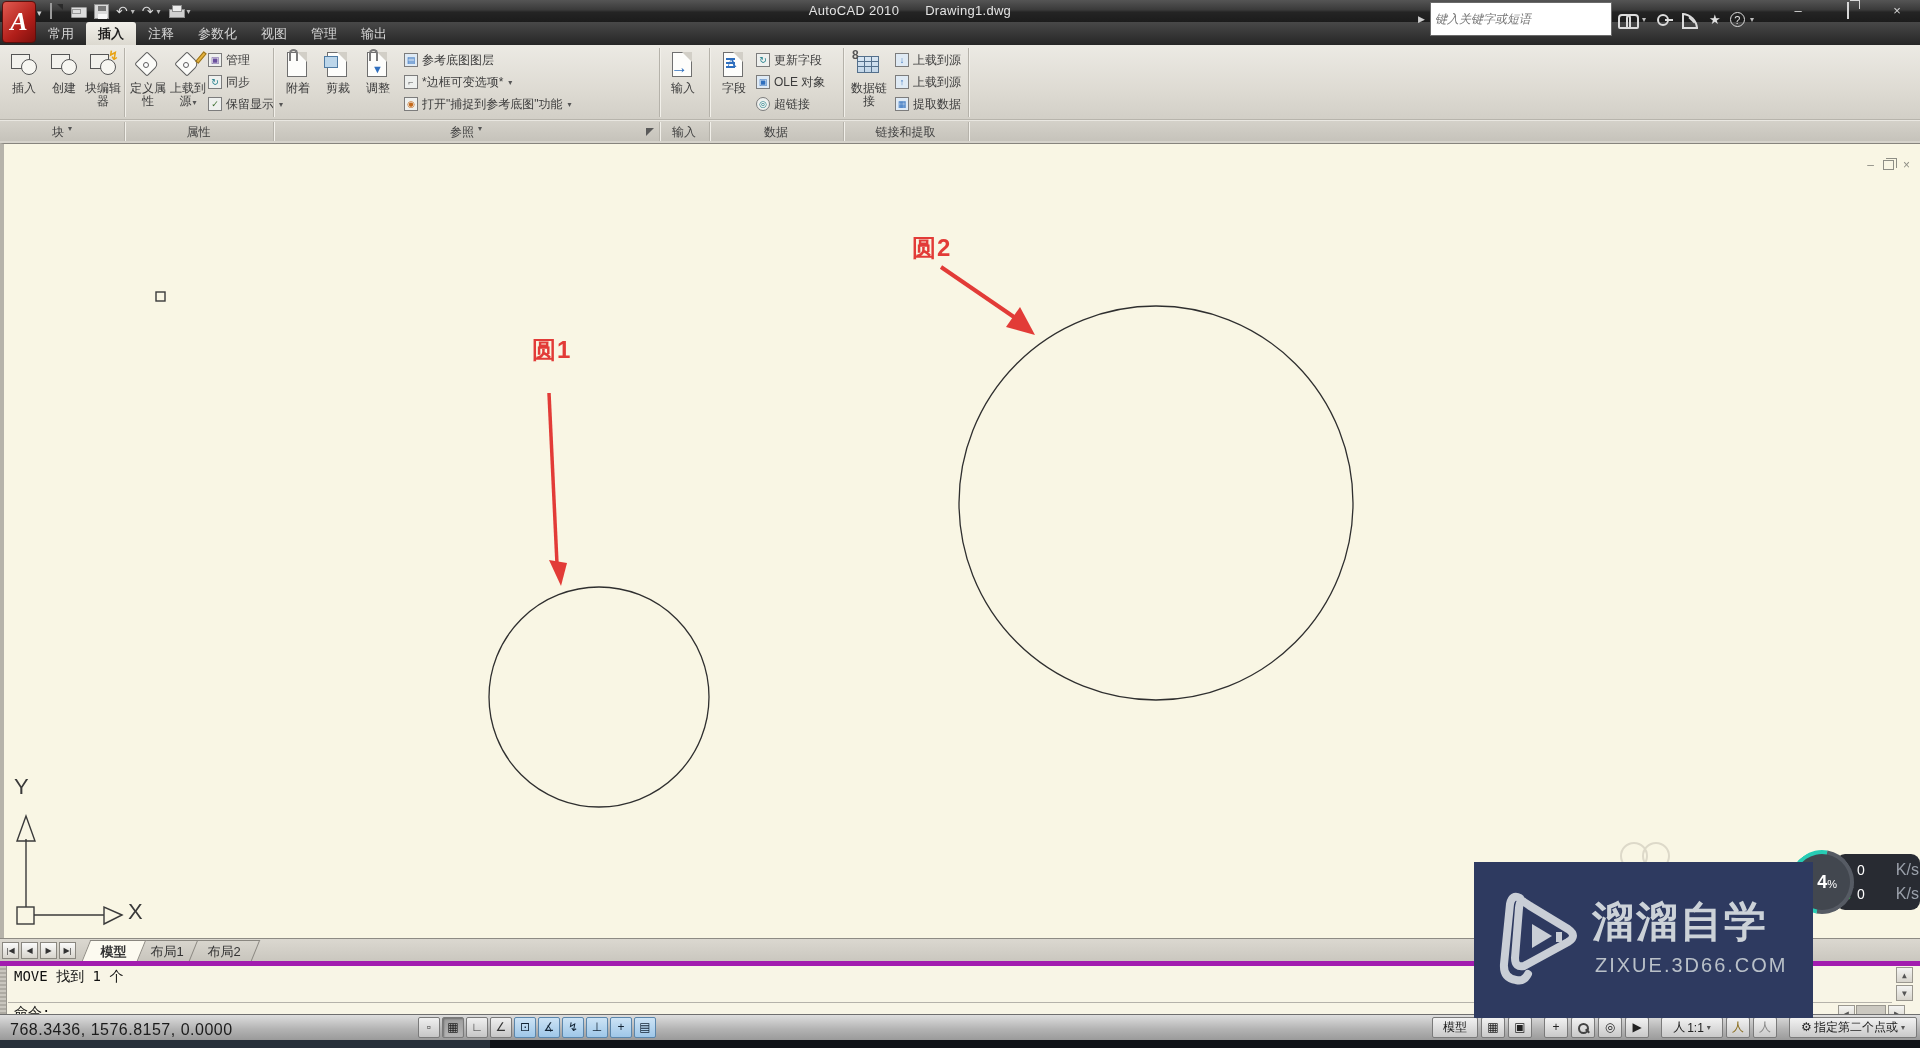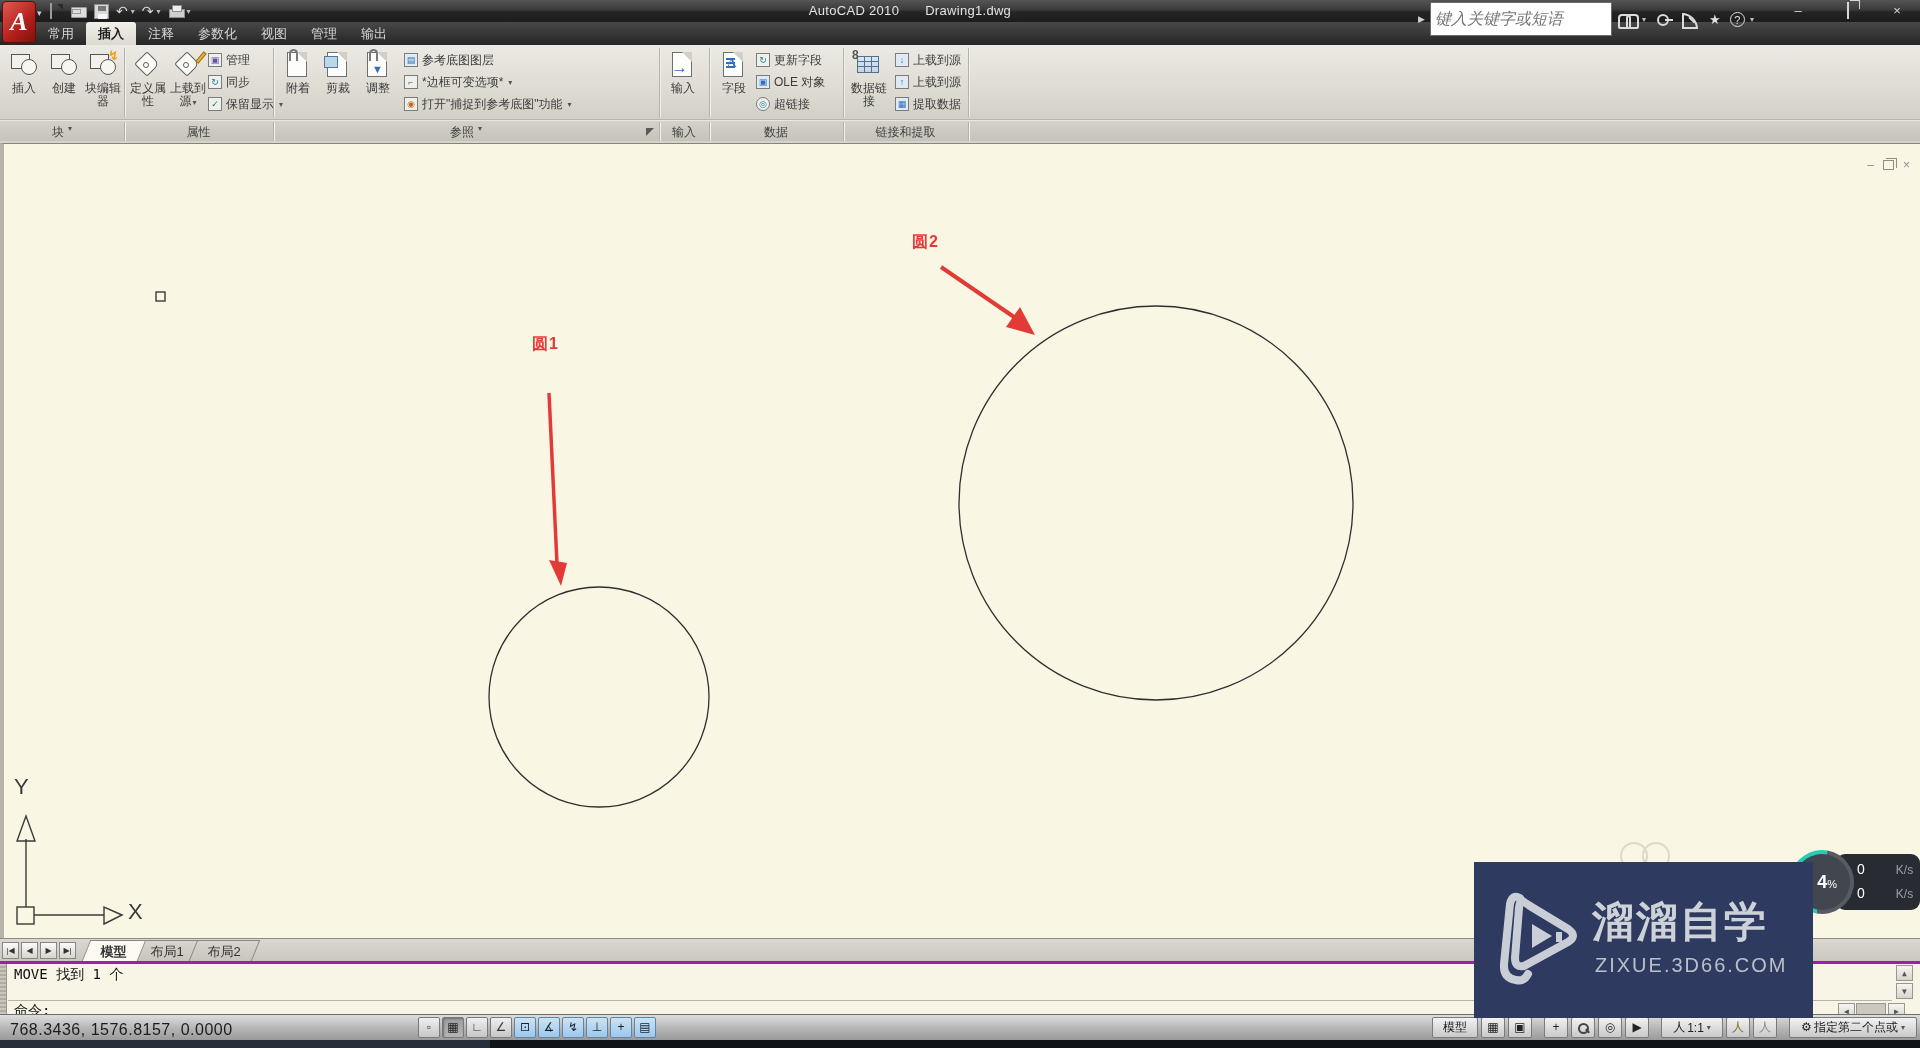--- a/index.html
+++ b/index.html
@@ -29,21 +29,21 @@
   .qcaret { color:#bbb; font-size:8px; margin-left:-4px; }
   .qprint { width:16px; height:15px; position:relative; }
   .qprint:before { content:""; position:absolute; left:1px; top:5px; width:14px; height:7px; background:#cfcfcf; border:1px solid #8d8d8d; }
   .qprint:after { content:""; position:absolute; left:4px; top:1px; width:8px; height:5px; background:#ededed; border:1px solid #8d8d8d; }
   #ttl { left:700px; top:3px; width:420px; text-align:center; font-size:13px; color:#e3e3e3; letter-spacing:.3px; }
   #ttl span { margin:0 13px; }
   
   #searchwrap { left:1418px; top:2px; display:flex; align-items:center; gap:5px; }
   #searchcollapse { color:#cfcfcf; font-size:9px; }
   #searchbox { width:182px; height:17px; background:#fff; border:1px solid #6b6b6b; font-style:italic;
-    color:#8a8a8a; font-size:16px; padding:16px 4px; font-family:inherit; }
+    color:#8a8a8a; font-size:12px; padding:16px 4px; font-family:inherit; }
   .ticon { width:20px; height:17px; position:relative; color:#e0e0e0; text-align:center; font-size:13px; line-height:17px; }
   .binoc:before,.binoc:after { content:""; position:absolute; top:3px; width:9px; height:11px; border:2px solid #dcdcdc; border-radius:4px 4px 2px 2px; }
   .binoc:before{ left:1px; } .binoc:after{ left:9px; }
   .keyic:before { content:""; position:absolute; left:2px; top:3px; width:8px; height:8px; border:2px solid #dcdcdc; border-radius:50%; }
   .keyic:after { content:""; position:absolute; left:10px; top:8px; width:8px; height:2px; background:#dcdcdc; box-shadow:5px 2px 0 -1px #dcdcdc; }
   .satic:before { content:""; position:absolute; left:2px; top:2px; width:12px; height:12px; border:2px solid #dcdcdc; border-radius:0 100% 0 0; }
   .satic:after { content:""; position:absolute; left:8px; top:8px; width:8px; height:2px; background:#dcdcdc; transform:rotate(45deg); }
   .helpc { border:1px solid #dcdcdc; border-radius:50%; width:15px; height:15px; line-height:14px; font-size:11px; margin-top:1px; }
   .tcaret { color:#bdbdbd; font-size:8px; width:8px; }
   #winbtns { left:1775px; top:0; display:flex; width:145px; height:20px; justify-content:space-between; padding:0 8px; align-items:center; }
@@ -92,35 +92,35 @@
   .scaret { font-size:8px; color:#555; margin-left:1px; }
   #panellabels { left:0; top:120px; width:1920px; height:21px; background:linear-gradient(#d4d1c9,#c6c3bb); border-top:1px solid #e9e7e1; }
   .plabel { position:absolute; top:3px; font-size:12px; color:#3f3f3f; text-align:center; display:flex; justify-content:center; gap:3px; }
   .launcher { position:absolute; top:7px; width:0; height:0; border:4px solid transparent; border-left-color:#5a5a5a; border-top-color:#5a5a5a; }
 
   
   #canvas { left:0; top:143px; width:1920px; height:795px; background:#f9f6e4; border-top:1px solid #87847d; border-left:4px solid #b6b3aa; }
   #vpbtns { right:10px; top:14px; display:flex; gap:9px; color:#8e8e85; font-size:12px; position:absolute; align-items:center; }
   .vprestore { width:11px; height:10px; border:1px solid #8e8e85; position:relative; }
   .vprestore:before { content:""; position:absolute; left:2px; top:-3px; width:10px; height:9px; border:1px solid #8e8e85; border-left:none; border-bottom:none; }
-  .redlabel { position:absolute; color:#e23b37; font-size:16px; font-weight:bold; letter-spacing:1px; }
+  .redlabel { position:absolute; color:#e23b37; font-size:24px; font-weight:bold; letter-spacing:1px; }
   .axislabel { position:absolute; color:#3a3a3a; font-size:22px; font-weight:300; }
 
   
   #layouttabs { left:0; top:938px; width:1920px; height:23px; background:linear-gradient(#dbd8d0,#cac7bf); border-top:1px solid #8e8b84; display:flex; align-items:center; }
   .navbtn { width:17px; height:17px; background:linear-gradient(#fafafa,#d8d5cd); border:1px solid #8a8780; font-size:8px; text-align:center; line-height:16px; color:#333; margin-left:2px; }
   .navbar { display:flex; }
   .ltab { height:21px; padding:2px 14px; margin-left:-6px; font-size:13px; color:#333;
     background:linear-gradient(#d8d5cd,#c8c5bd); border:1px solid #8a8780; border-bottom:none; transform:skewX(-22deg); }
   .ltab > span { display:inline-block; transform:skewX(22deg); }
   .ltab.active { background:#fcfaf0; font-weight:bold; z-index:2; }
   #tabspacer { flex:1; }
 
   
-  #commandarea { left:0; top:961px; width:1920px; height:53px; background:#f8f5e6; border-top:3px solid #a21caf;
+  #commandarea { left:0; top:961px; width:1920px; height:53px; background:#f8f5e6; border-top:5px solid #a21caf;
     font-family:"DejaVu Sans Mono","Liberation Mono",monospace; color:#111; font-size:14px; }
   #cmdgrip { position:absolute; left:0; top:0; width:7px; height:53px;
     background:repeating-linear-gradient(#c9c6be 0 2px,#aeaba3 2px 4px); border-right:1px solid #98958e; }
   .cmdline { position:absolute; left:14px; white-space:pre; }
   #cmdsep { position:absolute; left:8px; top:36px; width:1884px; border-top:1px solid #b5b2aa; }
   .cscroll { position:absolute; width:17px; height:16px; background:linear-gradient(#f4f4f2,#d8d5cd); border:1px solid #9a978f; color:#555; font-size:8px; text-align:center; line-height:15px; }
   .cthumb { position:absolute; background:#cbc8c0; border:1px solid #9a978f; }
 
   
   #statusbar { left:0; top:1014px; width:1920px; height:26px;
@@ -145,21 +145,21 @@
 
   
   #netcircle { left:1790px; top:850px; width:64px; height:64px; border-radius:50%; background:#42474f;
     border:4px solid #565b64; border-top-color:#27ccb4; border-left-color:#27ccb4; transform:rotate(-35deg); z-index:15;
     display:flex; align-items:center; justify-content:center; }
   #netcircle .pct { transform:rotate(35deg); color:#fff; font-size:18px; font-weight:bold; padding-left:10px; }
   #netcircle .pct small { font-size:11px; font-weight:normal; }
   #netpill { left:1836px; top:854px; width:84px; height:56px; background:#282b32; border-radius:9px; z-index:14; color:#fff; }
   .netrow { position:absolute; left:10px; display:flex; align-items:baseline; gap:5px; font-size:14px; }
   .netrow .arrow { font-size:12px; font-weight:bold; }
-  .netrow .unit { font-size:12px; color:#9aa0aa;padding-left:26px; }
+  .netrow .unit { font-size:16px; color:#9aa0aa;padding-left:26px; }
   #watermark { left:1474px; top:862px; width:339px; height:156px; background:#2e3a60; z-index:20;text-align:right; }
   #wmname { position:absolute; left:118px; top:32px; color:#ccd2d8; font-size:42px; font-weight:bold; letter-spacing:2px; }
   #wmsite { position:absolute; left:121px; top:92px; color:#b9c0c8; font-size:20px; letter-spacing:2px; text-transform:uppercase; }
 </style>
 </head>
 <body>
 
 <div id="titlebar" class="abs">
   <div class="qat abs">
     <span class="qicon"><span class="qpaper"></span><span class="qfold"></span></span>

